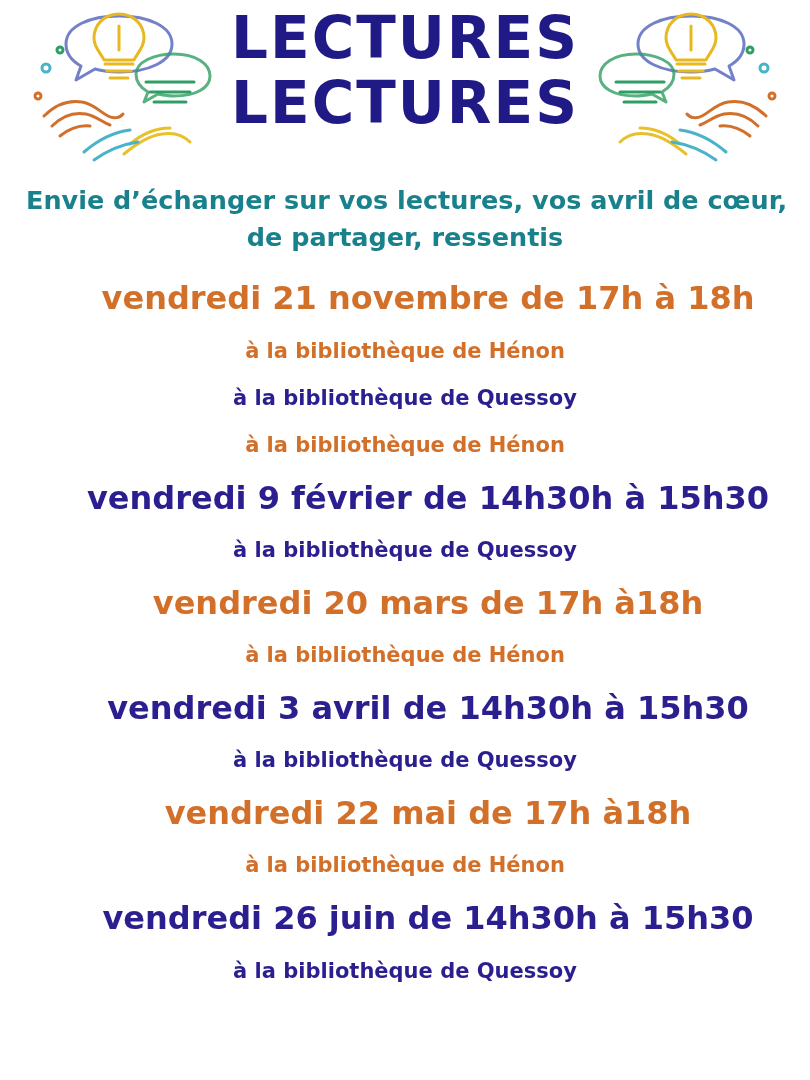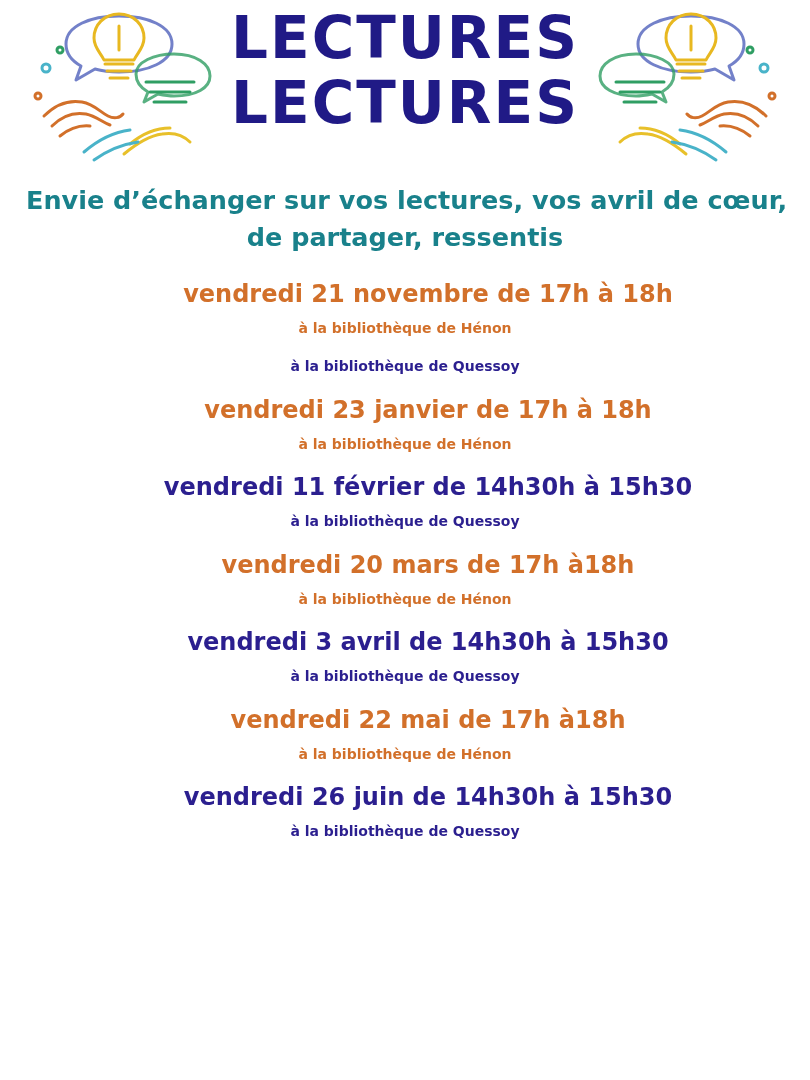--- a/index.html
+++ b/index.html
@@ -70,30 +70,30 @@
   .sessions {
     margin-top: 24px;
     padding: 0 18px;
   }
   .session {
     text-align: center;
     margin-bottom: 20px;
   }
   .session .when {
     font-weight: bold;
-    font-size: 24px;
+    font-size: 32px;
     line-height: 1.18;
     white-space: nowrap;
     margin-left: 46px;
   }
   .session .where {
     font-weight: bold;
-    font-size: 14px;
+    font-size: 21px;
     line-height: 1.3;
-    margin-top: 11px;
+    margin-top: 20px;
     white-space: nowrap;
   }
   .c-orange .when, .c-orange .where { color: #d2702a; }
   .c-blue .when, .c-blue .where { color: #2b1f8f; }
 </style>
 </head>
 <body>
 
 <div class="poster">
 
@@ -166,26 +166,25 @@
     <div class="session c-orange">
       <div class="when">vendredi 21 novembre de 17h à 18h</div>
       <div class="where">à la bibliothèque de Hénon</div>
     </div>
 
     <div class="session c-blue">
       <div class="where">à la bibliothèque de Quessoy</div>
     </div>
 
     <div class="session c-orange">
-      <div class="when">vendredi 23 janvier de 17h à 18h</div>
-      <div class="where">à la bibliothèque de Hénon</div>
-    </div>
-
-    <div class="session c-blue">
-      <div class="when">vendredi 11 février de 14h30h à 15h30</div>
+      <div class="where">à la bibliothèque de Hénon</div>
+    </div>
+
+    <div class="session c-blue">
+      <div class="when">vendredi 9 février de 14h30h à 15h30</div>
       <div class="where">à la bibliothèque de Quessoy</div>
     </div>
 
     <div class="session c-orange">
       <div class="when">vendredi 20 mars de 17h à18h</div>
       <div class="where">à la bibliothèque de Hénon</div>
     </div>
 
     <div class="session c-blue">
       <div class="when">vendredi 3 avril de 14h30h à 15h30</div>

